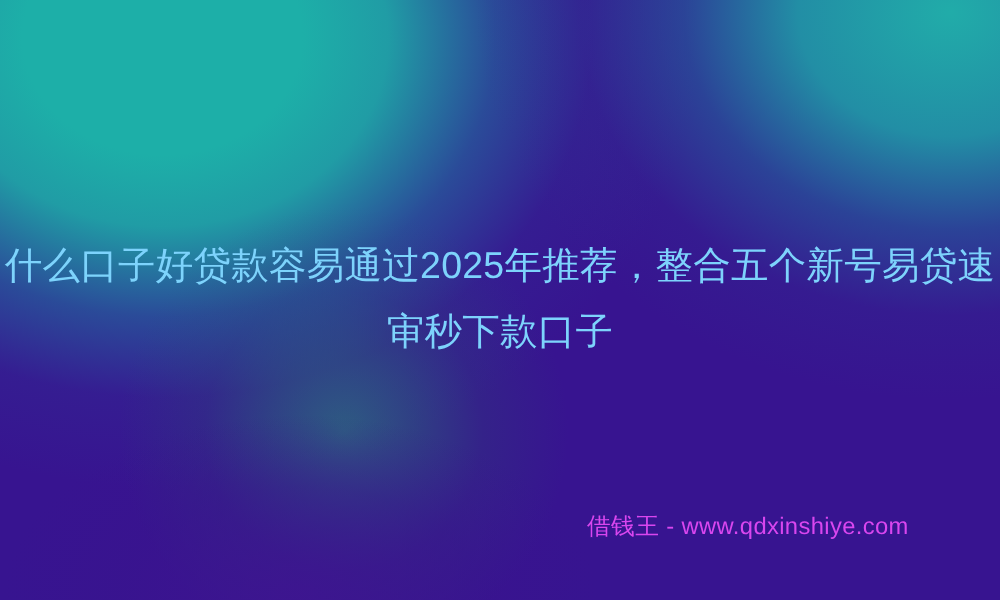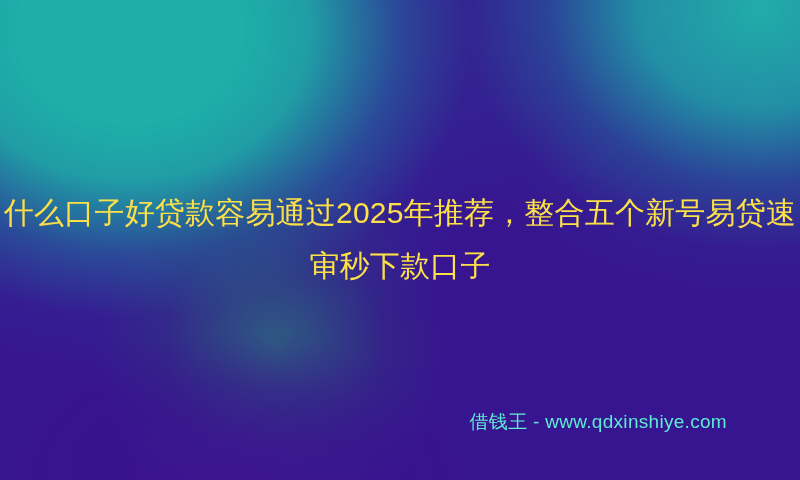--- a/index.html
+++ b/index.html
@@ -78,34 +78,34 @@
                  rgba(55,20,144,0) 100%);
   }
 
   
   #headline {
     position: absolute;
     left: 0;
     top: 186px;
     width: 800px;
     text-align: center;
-    color: #fde047;
+    color: #7dd3fc;
     font-size: 30px;
     line-height: 53px;
     font-weight: 400;
     letter-spacing: 0.2px;
     white-space: pre-line;
   }
 
   
   #watermark {
     position: absolute;
     right: 73px;
     top: 409px;
-    color: #5eead4;
+    color: #d946ef;
     font-size: 19px;
     line-height: 26px;
     font-weight: 400;
     letter-spacing: 0.3px;
     white-space: nowrap;
     text-align: right;
   }
 </style>
 </head>
 <body>

